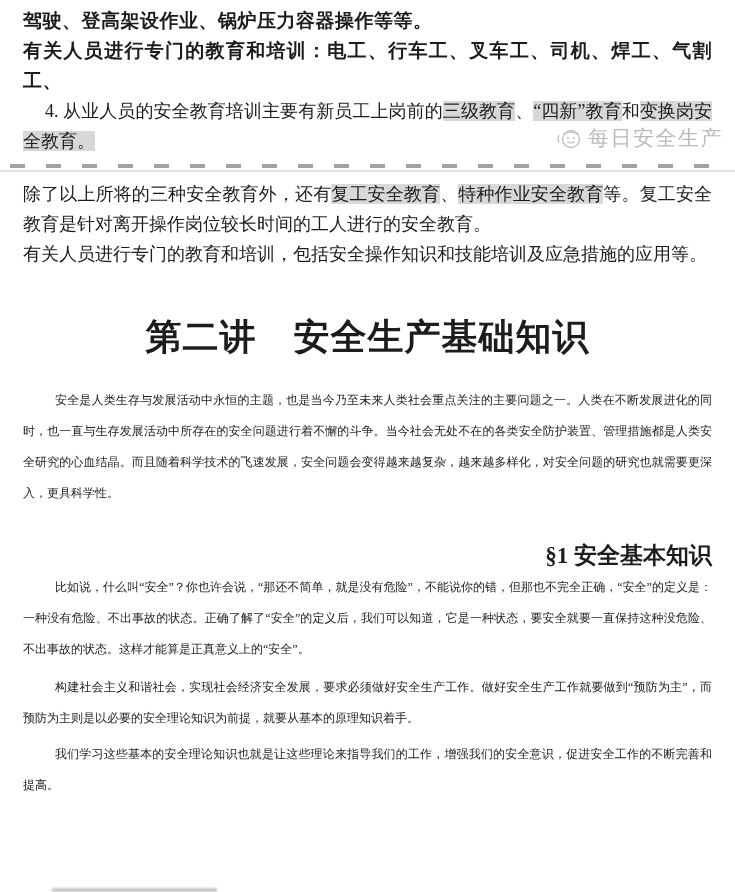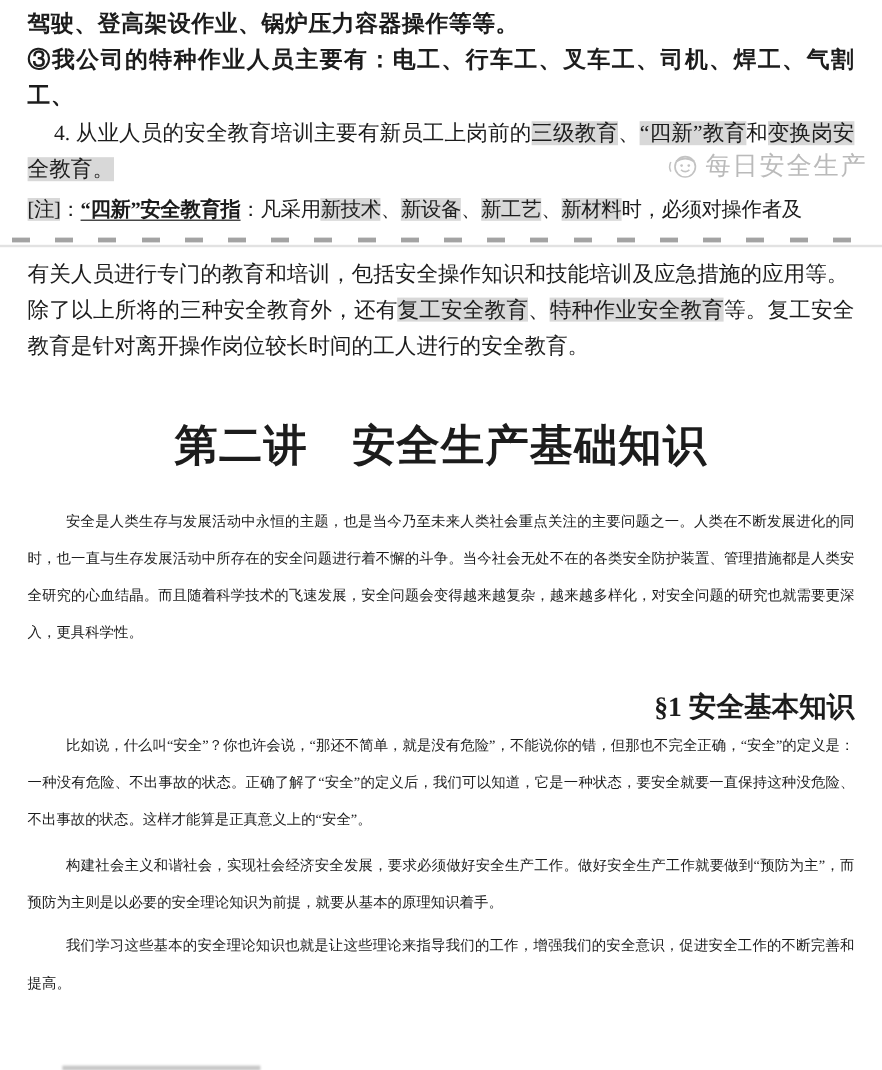--- a/index.html
+++ b/index.html
@@ -87,34 +87,33 @@
     <circle cx="18" cy="13" r="1.1" fill="#b5b5b5"></circle>
     <path d="M11.5 16.5 Q15 19.5 18.5 16.5" fill="none" stroke="#b5b5b5" stroke-width="1.3"></path>
   </svg>
   <span class="wm-text">每日安全生产</span>
 </div>
 
 <div class="page">
 
   <p class="sans-bold">驾驶、登高架设作业、锅炉压力容器操作等等。</p>
 
-  <p class="sans-bold">③我公司的特种作业人员主要有：电工、行车工、叉车工、司机、焊工、气割工、</p>
+  <p class="sans-bold">有关人员进行专门的教育和培训：电工、行车工、叉车工、司机、焊工、气割工、</p>
 
   <p class="serif-line indent-sm"><span>4. 从业人员的安全教育培训主要有新员工上岗前的</span><span class="hl">三级教育</span><span>、</span><span class="hl">“四新”教育</span><span>和</span><span class="hl">变换岗安全教育。</span></p>
 
-  <p class="serif-line note-line note-gap"><span class="hl">[注]</span><span>：</span><span class="b u">“四新”安全教育指</span><span>：凡采用</span><span class="hl">新技术</span><span>、</span><span class="hl">新设备</span><span>、</span><span class="hl">新工艺</span><span>、</span><span class="hl">新材料</span><span>时，必须对操作者及</span></p>
 
   <div class="stitch">
     <div class="ticks"></div>
     <div class="rule"></div>
   </div>
 
+  <p class="sans-line"><span>除了以上所将的三种安全教育外，还有</span><span class="hl">复工安全教育</span><span>、</span><span class="hl">特种作业安全教育</span><span>等。复工安全教育是针对离开操作岗位较长时间的工人进行的安全教育。</span></p>
+
   <p class="sans-line">有关人员进行专门的教育和培训，包括安全操作知识和技能培训及应急措施的应用等。</p>
-
-  <p class="sans-line"><span>除了以上所将的三种安全教育外，还有</span><span class="hl">复工安全教育</span><span>、</span><span class="hl">特种作业安全教育</span><span>等。复工安全教育是针对离开操作岗位较长时间的工人进行的安全教育。</span></p>
 
   <h1 class="chapter-title">第二讲　安全生产基础知识</h1>
 
   <p class="body-para indent para-gap">安全是人类生存与发展活动中永恒的主题，也是当今乃至未来人类社会重点关注的主要问题之一。人类在不断发展进化的同时，也一直与生存发展活动中所存在的安全问题进行着不懈的斗争。当今社会无处不在的各类安全防护装置、管理措施都是人类安全研究的心血结晶。而且随着科学技术的飞速发展，安全问题会变得越来越复杂，越来越多样化，对安全问题的研究也就需要更深入，更具科学性。</p>
 
   <h2 class="section-title">§1 安全基本知识</h2>
 
   <p class="body-para indent">比如说，什么叫“安全”？你也许会说，“那还不简单，就是没有危险”，不能说你的错，但那也不完全正确，“安全”的定义是：一种没有危险、不出事故的状态。正确了解了“安全”的定义后，我们可以知道，它是一种状态，要安全就要一直保持这种没危险、不出事故的状态。这样才能算是正真意义上的“安全”。</p>
 
   <p class="body-para indent para-gap-sm">构建社会主义和谐社会，实现社会经济安全发展，要求必须做好安全生产工作。做好安全生产工作就要做到“预防为主”，而预防为主则是以必要的安全理论知识为前提，就要从基本的原理知识着手。</p>

